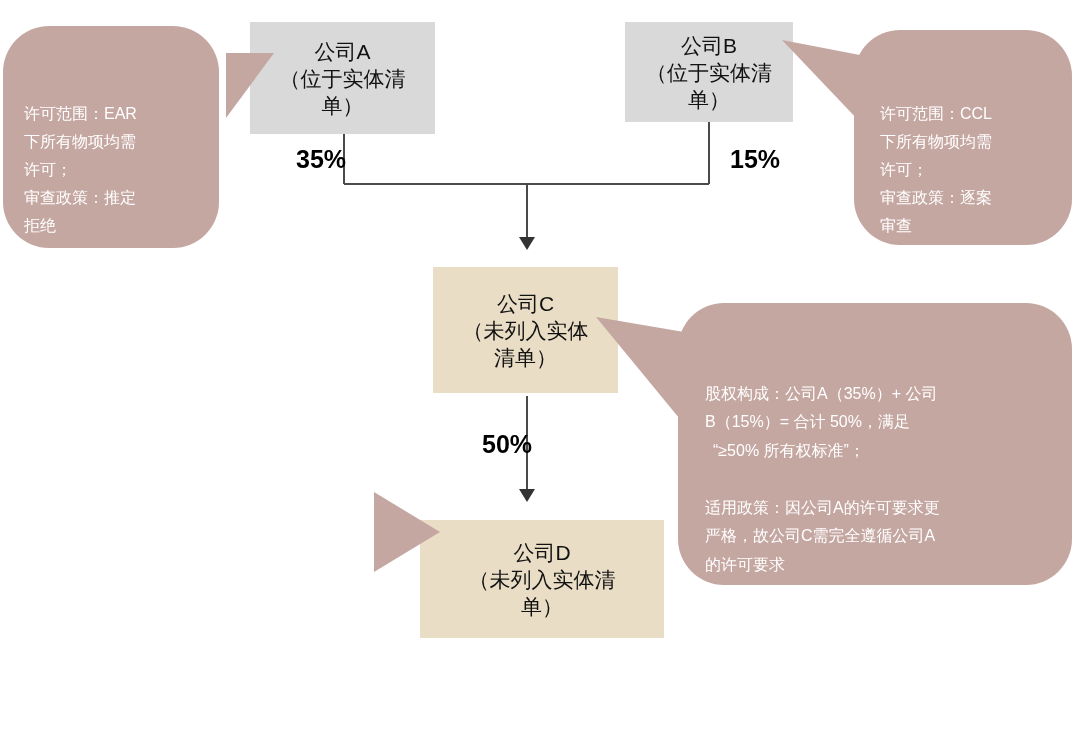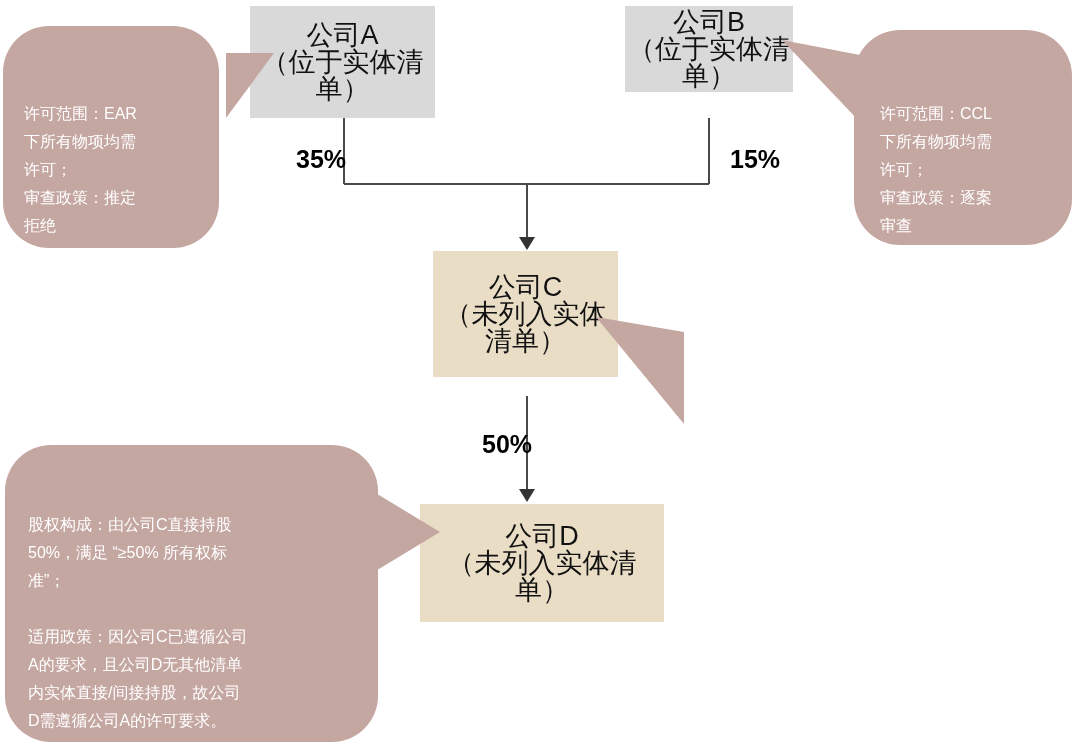--- a/index.html
+++ b/index.html
@@ -15,26 +15,26 @@
   }
   html,body{margin:0;padding:0;background:var(--page-bg);}
   .canvas{
     position:relative;width:1080px;height:744px;overflow:hidden;
     background:var(--page-bg);
     font-family:"Liberation Sans","DejaVu Sans",sans-serif;
   }
   .node{
     position:absolute;display:flex;align-items:center;justify-content:center;
     text-align:center;color:var(--node-text);
-    font-size:27px;line-height:27px;white-space:pre-line;
+    font-size:21px;line-height:27px;white-space:pre-line;margin-top:16px;
   }
   .node.entity{background:var(--entity-box-bg);}
   .node.non-entity{background:var(--non-entity-box-bg);}
   .node-a{left:250px;top:6px;width:185px;height:112px;}
-  .node-b{left:625px;top:6px;width:168px;height:86px;}
+  .node-b{left:625px;top:6px;width:168px;height:100px;}
   .node-c{left:433px;top:251px;width:185px;height:126px;}
   .node-d{left:420px;top:504px;width:244px;height:118px;}
   .callout{
     position:absolute;background:var(--callout-bg);border-radius:46px;
     color:var(--callout-text);font-size:16px;line-height:28px;
     white-space:pre-line;box-sizing:border-box;
   }
   .callout-tl{left:3px;top:26px;width:216px;height:222px;padding:46px 12px 0 21px;}
   .callout-tr{left:854px;top:30px;width:218px;height:215px;padding:42px 12px 8px 26px;}
   .callout-mr{left:678px;top:303px;width:394px;height:282px;padding:48px 14px 0 27px;line-height:28.5px;}
@@ -98,29 +98,28 @@
 审查政策：推定
 拒绝</div>
   </div>
   <div class="callout callout-tr">
     <div>许可范围：CCL
 下所有物项均需
 许可；
 审查政策：逐案
 审查</div>
   </div>
-  <div class="callout callout-bl">
-    <div>股权构成：由公司C直接持股
-50%，满足 “≥50% 所有权标
-准”；
+  <div class="callout callout-mr">
+    <div>股权构成：公司A（35%）+ 公司
+B（15%）= 合计 50%，满足
+ “≥50% 所有权标准”；
 
-适用政策：因公司C已遵循公司
-A的要求，且公司D无其他清单
-内实体直接/间接持股，故公司
-D需遵循公司A的许可要求。</div>
+适用政策：因公司A的许可要求更
+严格，故公司C需完全遵循公司A
+的许可要求</div>
   </div>
 
   <svg class="overlay" width="1080" height="744">
     <polygon class="pointer" points="226,53 226,118 274,53"></polygon>
     <polygon class="pointer" points="860,55 860,122 782,40"></polygon>
     <polygon class="pointer" points="684,332 684,424 596,317"></polygon>
     <polygon class="pointer" points="374,492 374,572 440,532"></polygon>
   </svg>
 
 </div>

